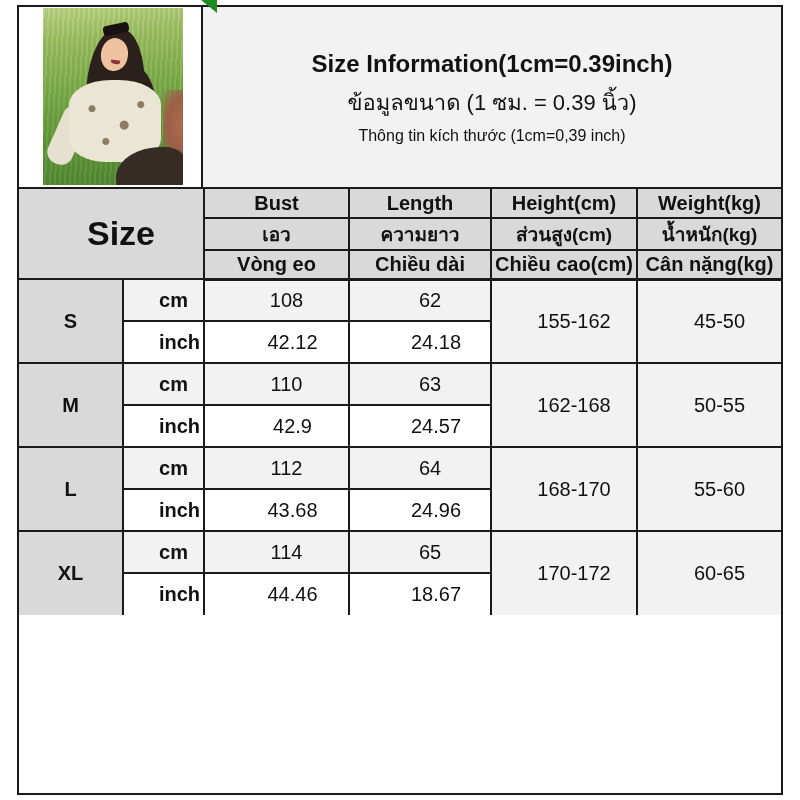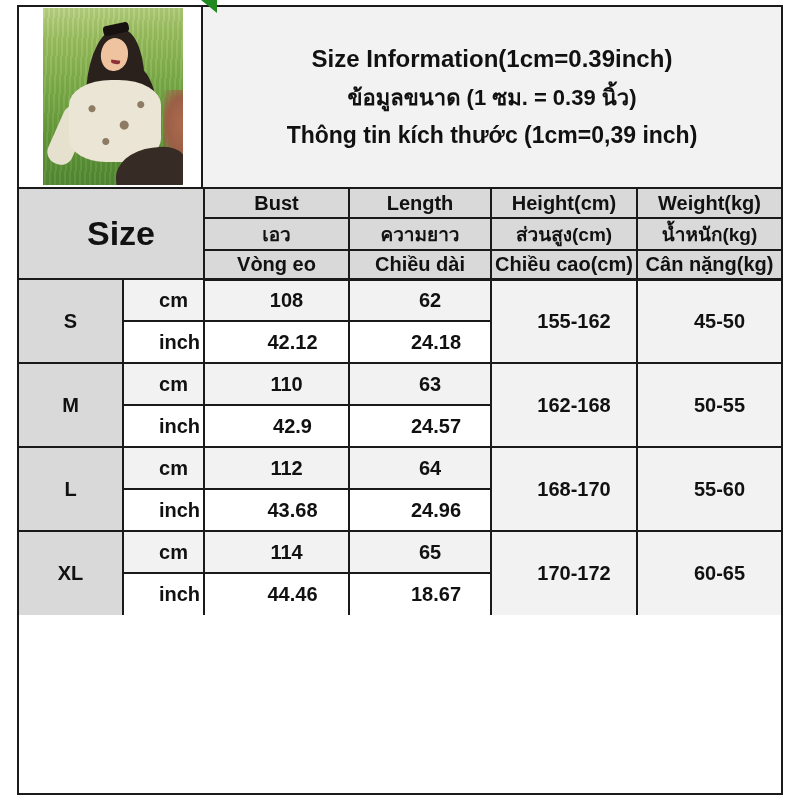--- a/index.html
+++ b/index.html
@@ -10,22 +10,22 @@
     position: absolute; left: 17px; top: 5px; width: 766px; height: 790px;
     border: 2px solid #1a1a1a; background: #fff;
     display: flex; flex-direction: column;
   }
 
   
   .top-section { flex: 0 0 182px; display: flex; border-bottom: 2px solid #1a1a1a; position: relative; }
   .photo-cell { flex: 0 0 184px; border-right: 2px solid #1a1a1a; background: #fff; position: relative; overflow: hidden; }
   .title-cell { flex: 1; background: #f2f2f2; display: flex; flex-direction: column; justify-content: center; align-items: center; gap: 7px; position: relative; }
   .title-line1 { font-size: 24px; font-weight: bold; }
-  .title-line2 { font-size: 22px; font-weight: bold; }
-  .title-line3 { font-size: 23px; font-weight: bold; }
+  .title-line2 { font-size: 22px; font-weight: normal; }
+  .title-line3 { font-size: 16px; font-weight: normal; }
   .corner-marker {
     position: absolute; left: -2px; top: -7px; width: 16px; height: 13px;
     background: #1f8a1f; clip-path: polygon(0 0, 100% 0, 100% 100%);
   }
 
   
   .photo {
     position: absolute; left: 24px; top: 1px; width: 140px; height: 177px; overflow: hidden;
     background:
       repeating-linear-gradient(93deg, rgba(255,255,255,0.06) 0 2px, rgba(30,70,20,0.07) 2px 5px),
@@ -43,21 +43,21 @@
       radial-gradient(circle at 40% 75%, #8d7c63 0 3px, rgba(0,0,0,0) 4px),
       radial-gradient(circle at 78% 30%, #8d7c63 0 3px, rgba(0,0,0,0) 4px),
       #eae5d4;
     border-radius: 46% 46% 40% 40% / 30% 30% 28% 28%; }
   .ph-sleeve { left: 12px;  top: 96px;  width: 26px; height: 62px; background: #e6e1cf; border-radius: 12px; transform: rotate(24deg); }
   .ph-hairfall { left: 92px; top: 60px; width: 22px; height: 70px; background: #2b211c; border-radius: 40% 60% 50% 50%; transform: rotate(-10deg); }
   .ph-pants  { left: 72px;  top: 140px; width: 72px; height: 40px; background: #362b25; border-radius: 55% 35% 12% 12% / 70% 45% 12% 12%; transform: rotate(-6deg); }
 
   
   table { border-collapse: collapse; border-style: hidden; table-layout: fixed; width: 100%; }
-  td { border: 2px solid #1a1a1a; text-align: center; vertical-align: middle; overflow: hidden; font-weight: bold; }
+  td { border: 2px solid #1a1a1a; text-align: center; vertical-align: middle; overflow: hidden; }
   tr.hdr-row td { height: 29px; background: #d9d9d9; font-weight: bold; }
   tr.hdr-row.last td { border-bottom-width: 3px; }
   td.size-corner { background: #d9d9d9; font-size: 34px; font-weight: bold; padding-left: 20px; }
   .hdr-en, .hdr-vi { font-size: 20px; }
   .hdr-th { font-size: 19px; }
   tr.body-row td { height: 42px; font-size: 20px; }
   td.size-letter { background: #d9d9d9; font-weight: bold; font-size: 22px; }
   td.unit { font-weight: bold; font-size: 19px; }
   td.bg-lt { background: #f2f2f2; padding-left: 20px; }
   td.bg-wh { background: #ffffff; padding-left: 32px; }

